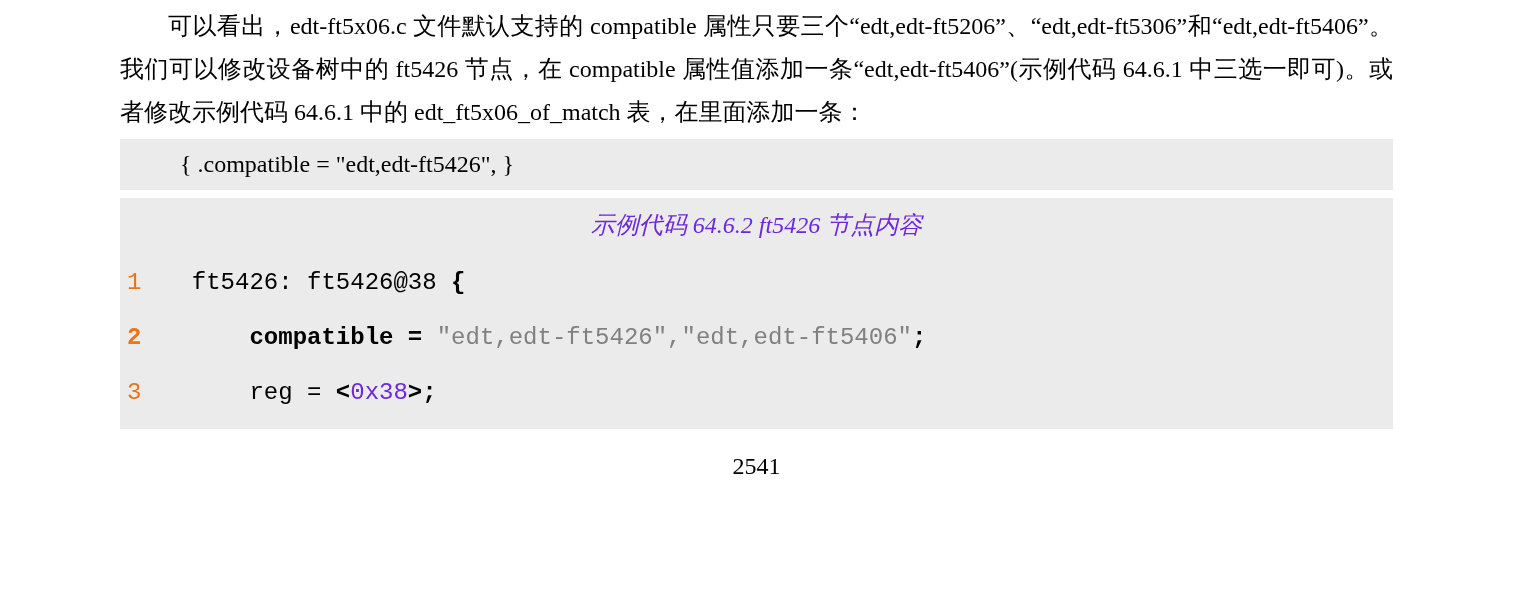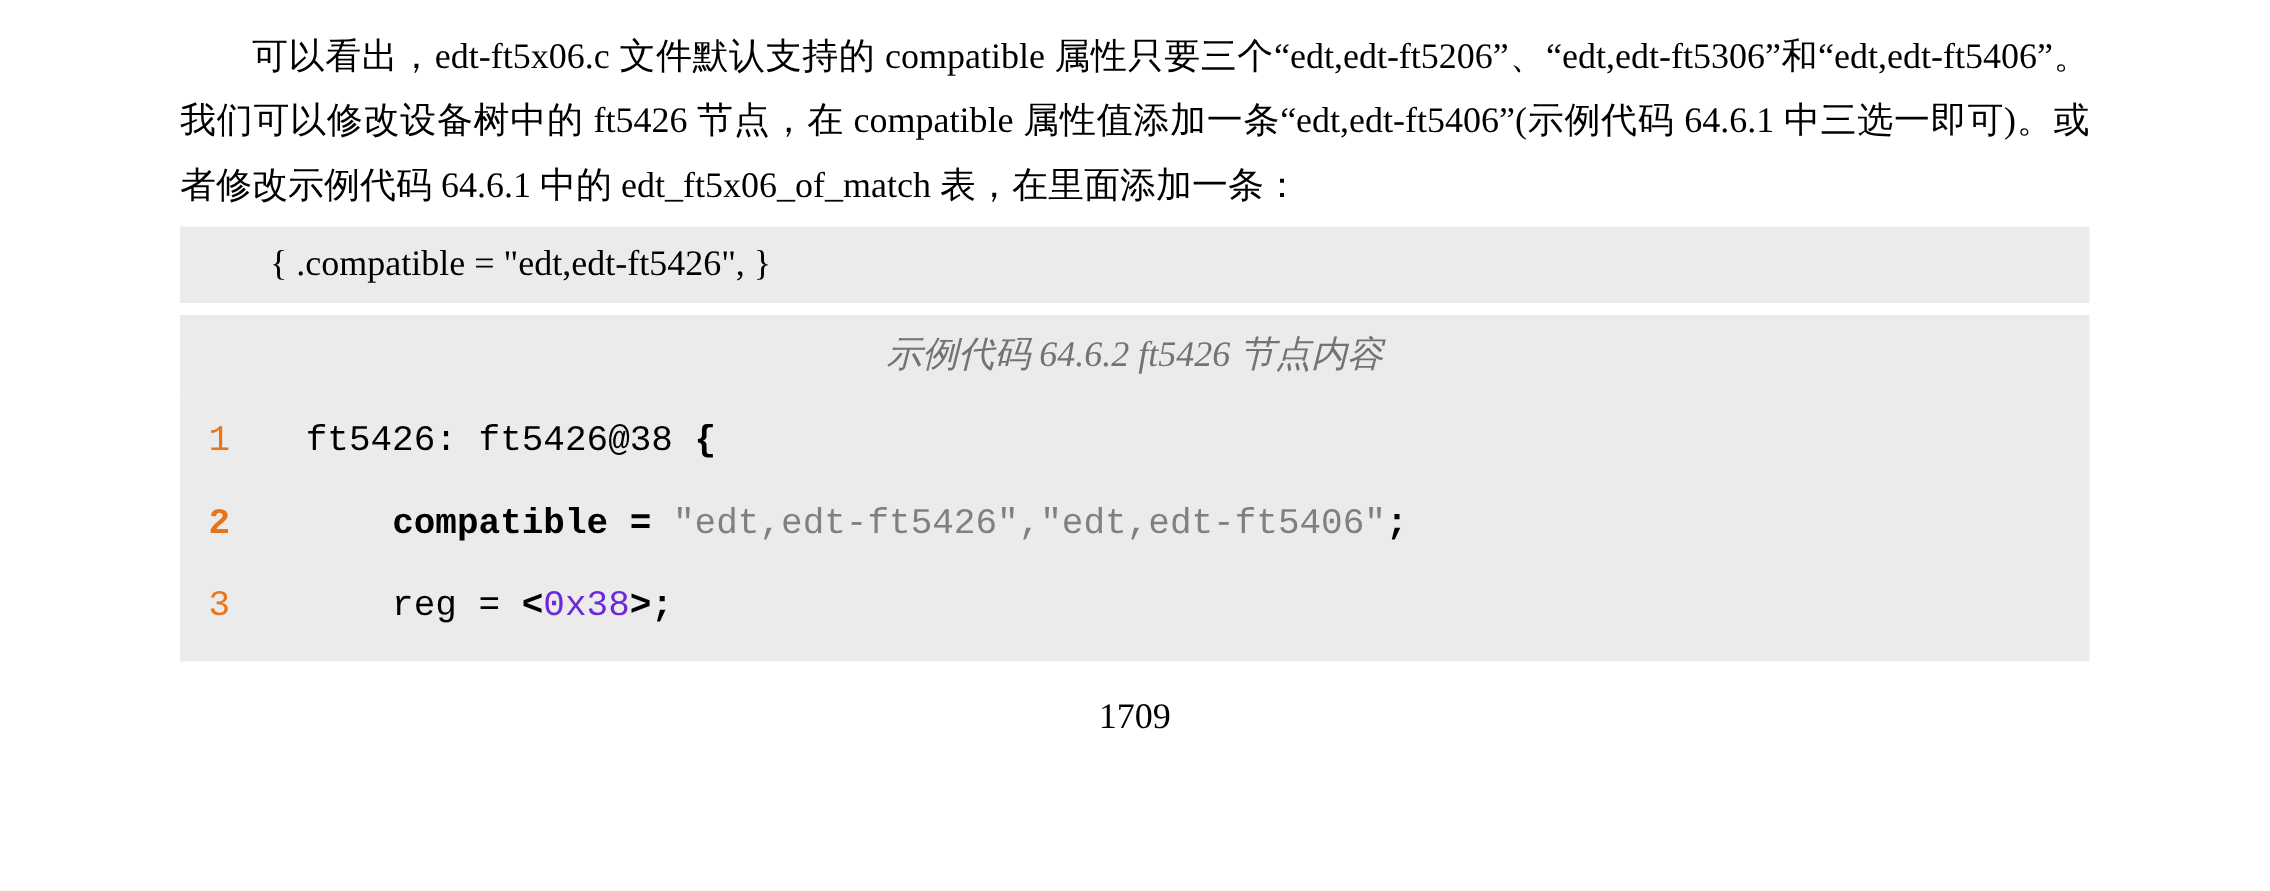--- a/index.html
+++ b/index.html
@@ -9,51 +9,51 @@
       background: #ffffff;
       font-size: 24px;
       line-height: 1.8;
       color: #000000;
     }
     .page {
       width: 1513px;
       padding: 0;
     }
     .body-text {
-      padding: 17px 120px 0 120px;
+      padding: 5px 120px 0 120px;
       text-align: justify;
     }
     .body-text p {
       margin: 0;
       text-indent: 2em;
     }
     .inline-code {
       background: #ebebeb;
       margin: 4px 120px;
       padding: 4px 0 4px 60px;
       font-family: "Times New Roman", serif;
     }
     .code-caption {
       background: #ebebeb;
       margin: 8px 120px 0 120px;
       text-align: center;
       font-style: italic;
-      color: #737373;
+      color: #6d28d9;
       padding: 6px 0 4px 0;
     }
     .code-block {
       background: #ebebeb;
       margin: 0 120px;
       font-family: "Courier New", Courier, monospace;
       font-size: 24px;
       padding: 4px 0 8px 0;
     }
     .code-line {
       white-space: pre;
-      padding: 6px 15px;
+      padding: 6px 3px;
     }
     .lineno {
       color: #e8751a;
       display: inline-block;
       width: 36px;
       padding-left: 4px;
     }
     .kw-bold { font-weight: bold; }
     .str { color: #808080; }
     .num { color: #6d28d9; }
@@ -78,15 +78,15 @@
 
 
   <div class="code-caption">示例代码 64.6.2 ft5426 节点内容</div>
 
   <div class="code-block">
     <div class="code-line"><span class="lineno">1</span><span>  ft5426: ft5426@38 </span><span class="kw-bold">{</span></div>
     <div class="code-line"><span class="lineno kw-bold">2</span><span>      </span><span class="kw-bold">compatible</span><span class="kw-bold"> = </span><span class="str">"edt,edt-ft5426","edt,edt-ft5406"</span><span class="kw-bold">;</span></div>
     <div class="code-line"><span class="lineno">3</span><span>      reg = </span><span class="kw-bold">&lt;</span><span class="num">0x38</span><span class="kw-bold">&gt;;</span></div>
   </div>
 
-  <div class="page-number">1709</div>
+  <div class="page-number">2541</div>
 
 </div>
 
 </body></html>

